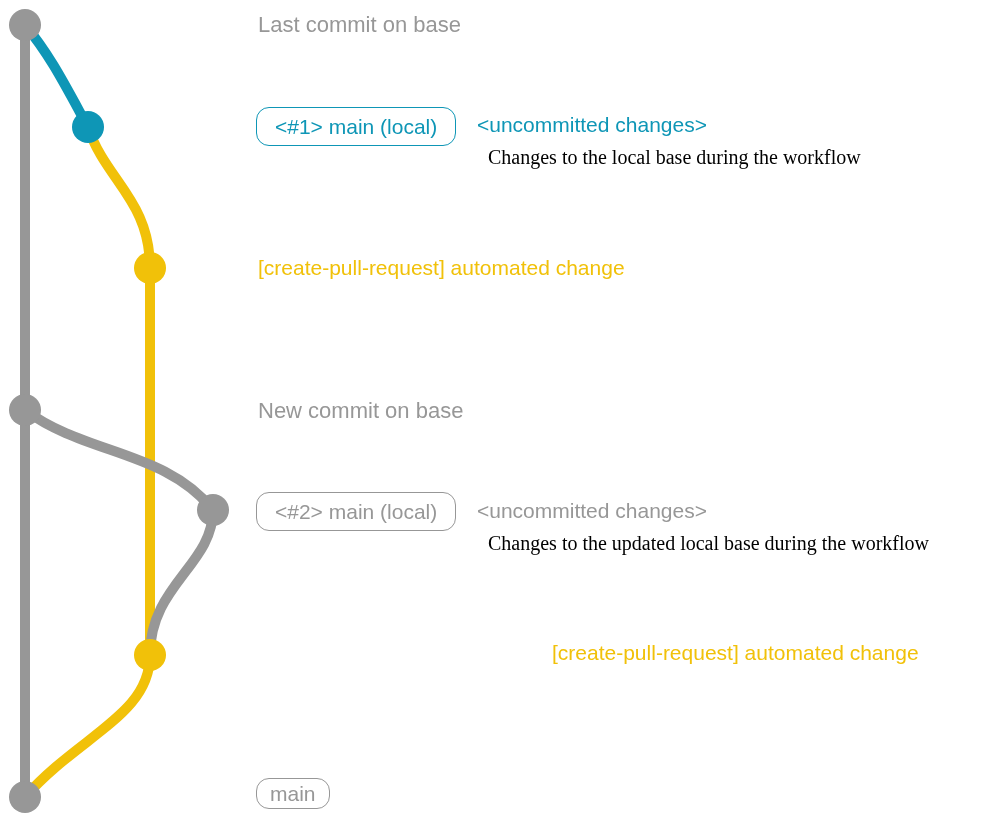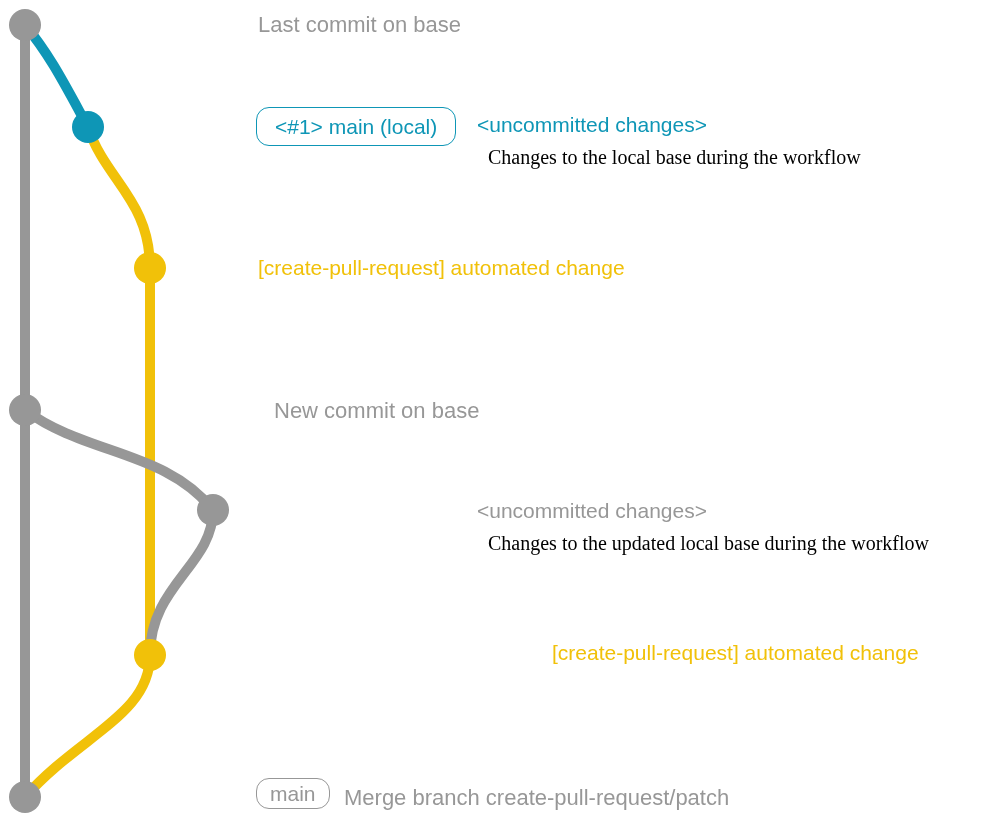--- a/index.html
+++ b/index.html
@@ -56,21 +56,21 @@
   .fill-yellow { fill: var(--yellow, #f1c109); }
   .branch-line { fill: none; stroke-width: 10; stroke-linecap: round; }
 
   
   #t-last-commit   { left: 258px; top: 14px; }
   #b-main-local-1  { left: 256px; top: 107px; text-align: center; }
   #t-uncommitted-1 { left: 477px; top: 114px; }
   #d-uncommitted-1 { left: 488px; top: 146px; }
   #t-cpr-create    { left: 258px; top: 257px; }
   #d-cpr-create    { left: 270px; top: 289px; }
-  #t-new-commit    { left: 258px; top: 400px; margin-left: 16px; }
+  #t-new-commit    { left: 258px; top: 400px; }
   #b-main-local-2  { left: 256px; top: 492px; }
   #t-uncommitted-2 { left: 477px; top: 500px; }
   #d-uncommitted-2 { left: 488px; top: 532px; }
   #b-cpr-patch     { left: 256px; top: 635px; }
   #t-cpr-update    { left: 552px; top: 642px; }
   #d-cpr-update    { left: 566px; top: 676px; }
   #b-main          { left: 256px; top: 778px; }
   #t-merge         { left: 344px; top: 787px; }
 </style>
 </head>
@@ -102,21 +102,21 @@
   <div id="t-last-commit" class="t lbl22 gray">Last commit on base</div>
 
   <div id="b-main-local-1" class="badge blue">&lt;#1&gt; main (local)</div>
   <div id="t-uncommitted-1" class="t lbl21 blue">&lt;uncommitted changes&gt;</div>
   <div id="d-uncommitted-1" class="serif">Changes to the local base during the workflow</div>
 
   <div id="t-cpr-create" class="t lbl21 yellow">[create-pull-request] automated change</div>
 
   <div id="t-new-commit" class="t lbl22 gray">New commit on base</div>
 
+  <div id="b-main-local-2" class="badge gray">&lt;#2&gt; main (local)</div>
   <div id="t-uncommitted-2" class="t lbl21 gray">&lt;uncommitted changes&gt;</div>
   <div id="d-uncommitted-2" class="serif">Changes to the updated local base during the workflow</div>
 
   <div id="t-cpr-update" class="t lbl21 yellow">[create-pull-request] automated change</div>
 
   <div id="b-main" class="badge badge-sm gray">main</div>
-  <div id="t-merge" class="t lbl22 gray">Merge branch create-pull-request/patch</div>
 
 </div>
 
 </body></html>

